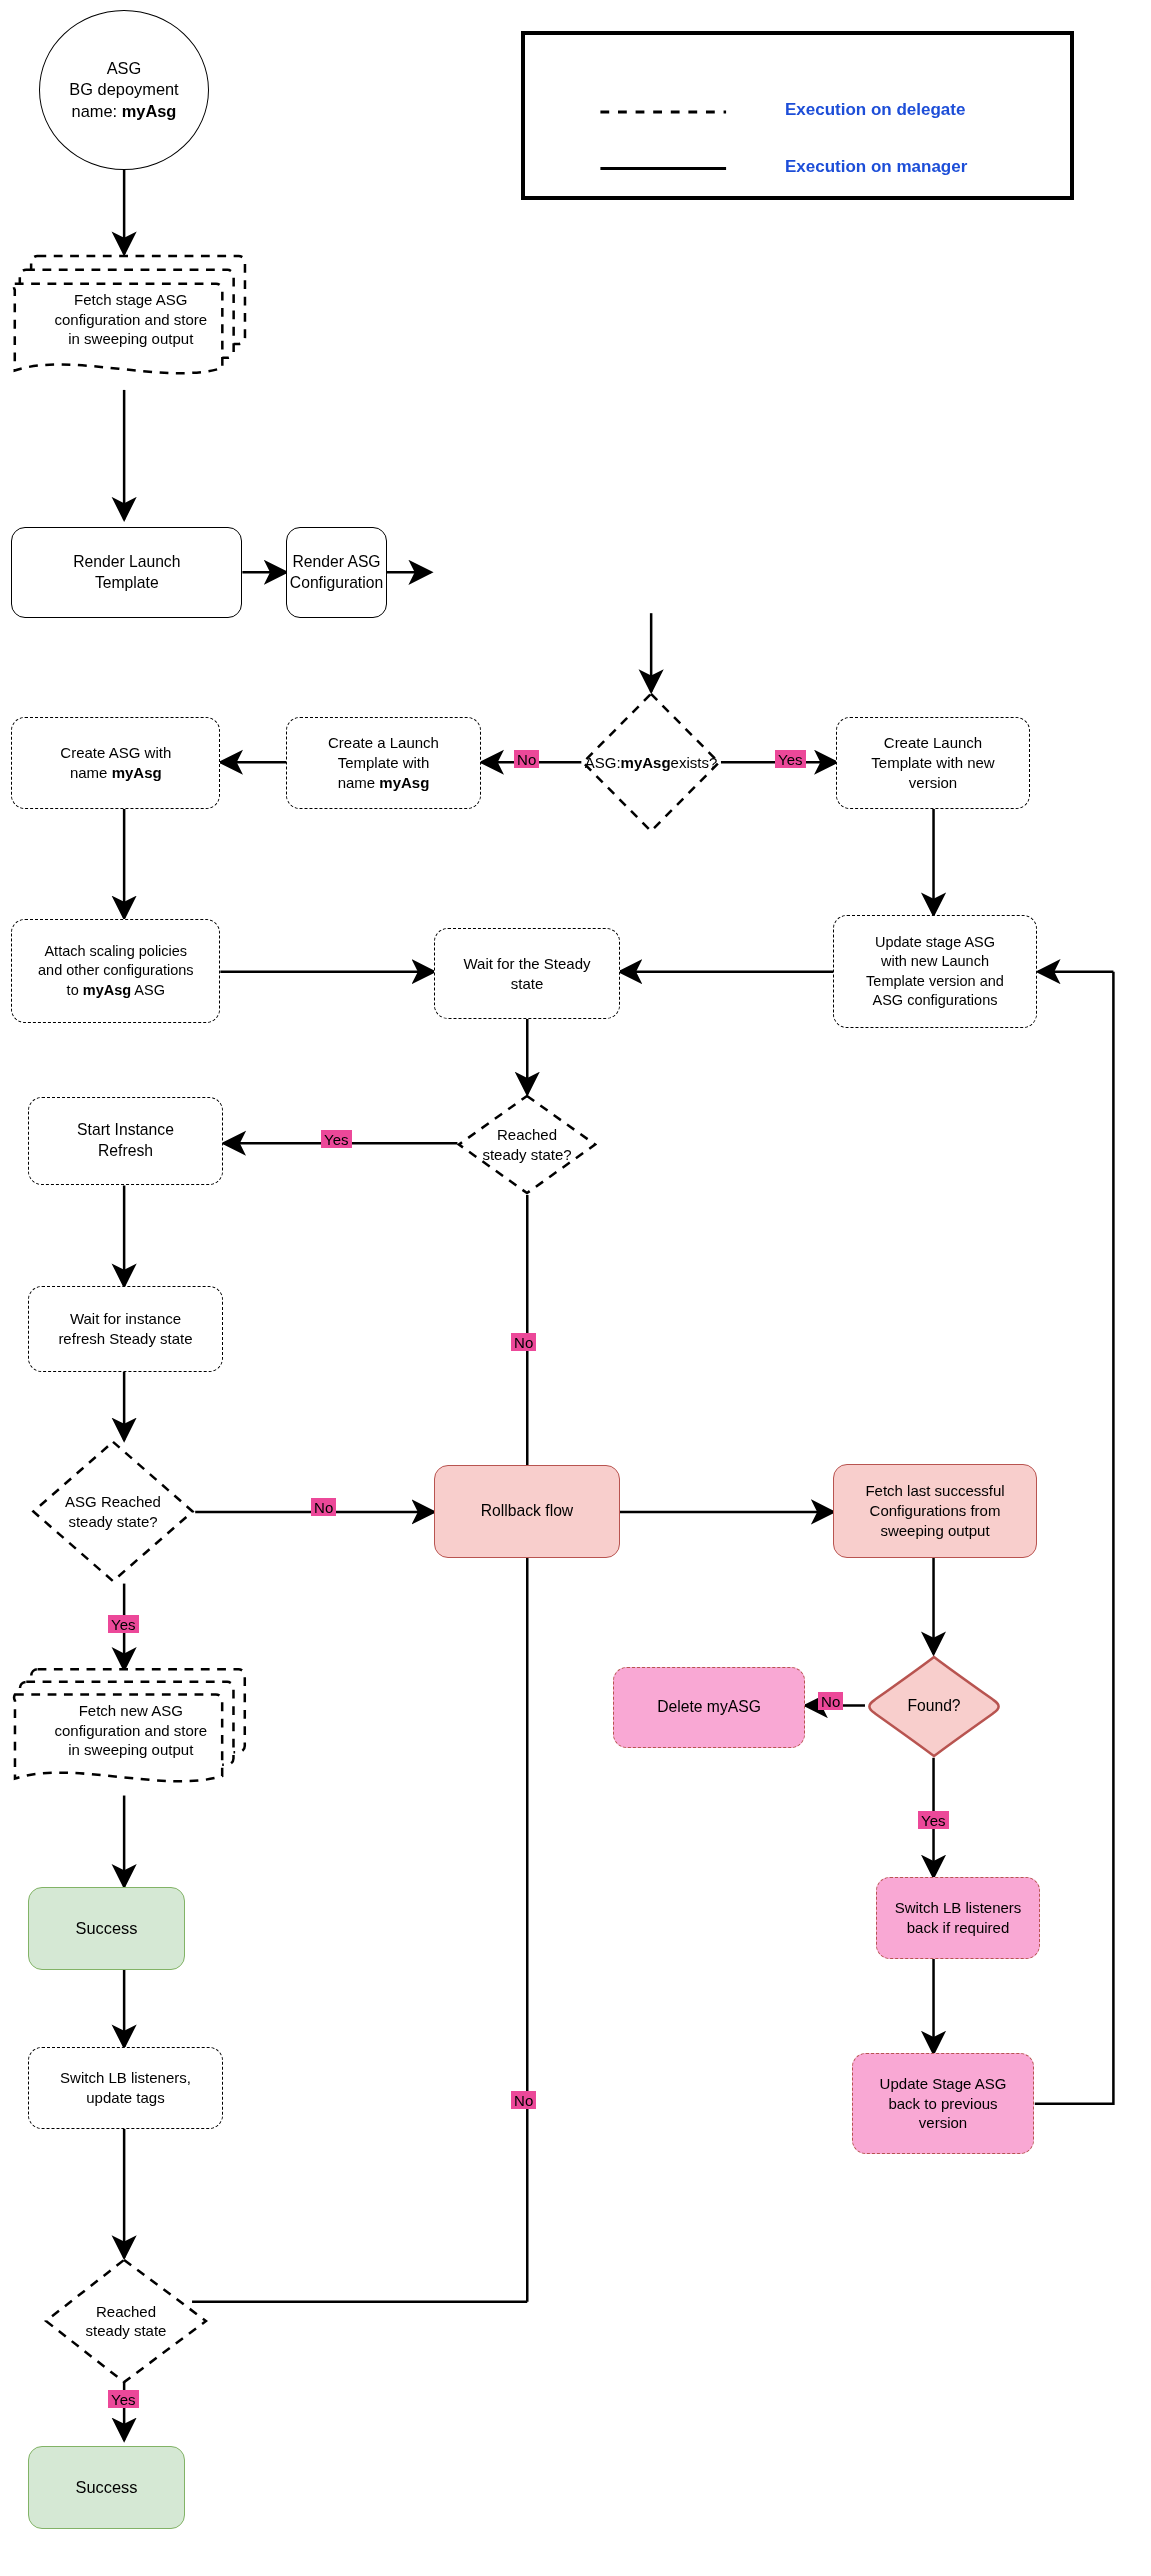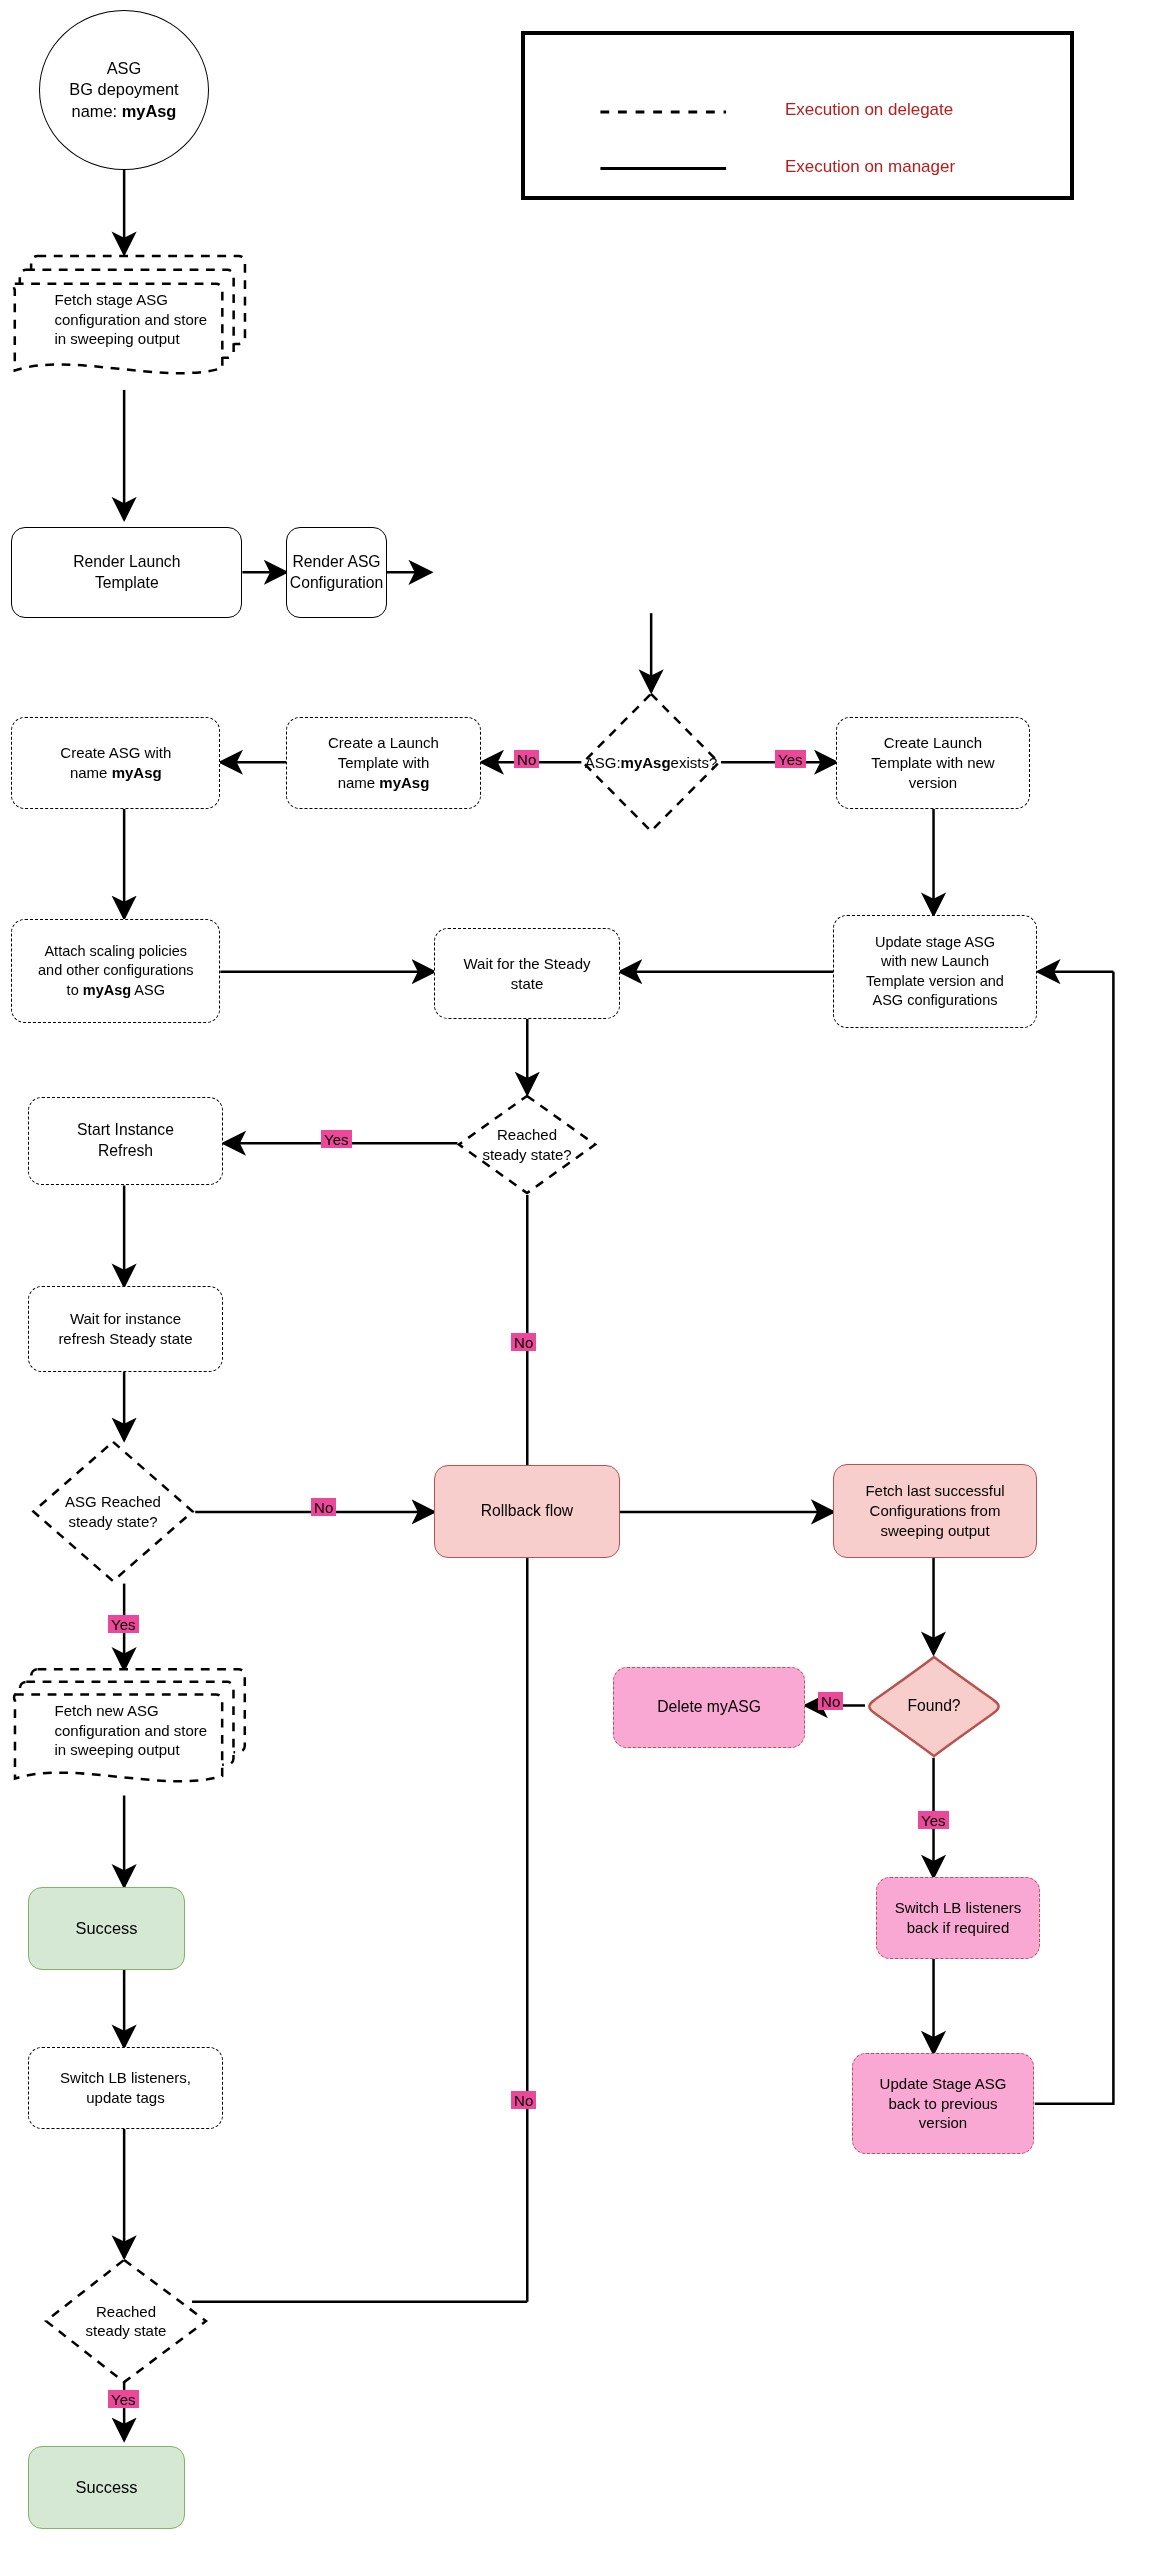--- a/index.html
+++ b/index.html
@@ -11,32 +11,32 @@
         justify-content:center;text-align:center;line-height:1.32;color:#000;
         background:#ffffff;}
   .node .t{padding:0 3.8px;white-space:pre-line;}
   .solid{border:1.9px solid #000;border-radius:14px;}
   .dashed{border:1.9px dashed #000;border-radius:14px;}
   .ellipse{border:1.9px solid #000;border-radius:50%;}
   .red-solid{background:#f8cecc;border:1.9px solid #b85450;border-radius:14px;}
   .red-dashed{background:#f9a8d4;border:1.9px dashed #b85450;border-radius:14px;}
   .green{background:#d5e8d4;border:1.9px solid #82b366;border-radius:14px;}
   .legendbox{position:absolute;border:4.4px solid #000;background:#fff;box-sizing:border-box;}
-  .legend-label{position:absolute;font-weight:normal;color:#b91c1c;white-space:nowrap;}
+  .legend-label{position:absolute;font-weight:bold;color:#1d4ed8;white-space:nowrap;}
   .elabel{position:absolute;background:#ec4899;color:#000;padding:0.6px 3.1px;
           white-space:nowrap;text-align:center;}
   .diamond-wrap{position:absolute;}
   .diamond-wrap svg{position:absolute;left:0;top:0;}
   .diamond-wrap .dtext{position:absolute;left:0;top:0;width:100%;height:100%;
         display:flex;align-items:center;justify-content:center;text-align:center;
         line-height:1.3;white-space:pre-line;color:#000;}
   .multi{position:absolute;}
   .multi svg{position:absolute;left:0;top:0;}
   .multi .mtext{position:absolute;left:0;top:0;width:100%;height:100%;
-        display:flex;align-items:center;justify-content:center;text-align:left;
+        display:flex;align-items:center;justify-content:center;text-align:center;
         line-height:1.32;white-space:pre-line;color:#000;}
   b{font-weight:bold;}
 </style>
 </head>
 <body>
 
 <div id="stage">
 
   <svg id="edges" viewBox="0 0 1831 4096" xmlns="http://www.w3.org/2000/svg">
     <defs>

